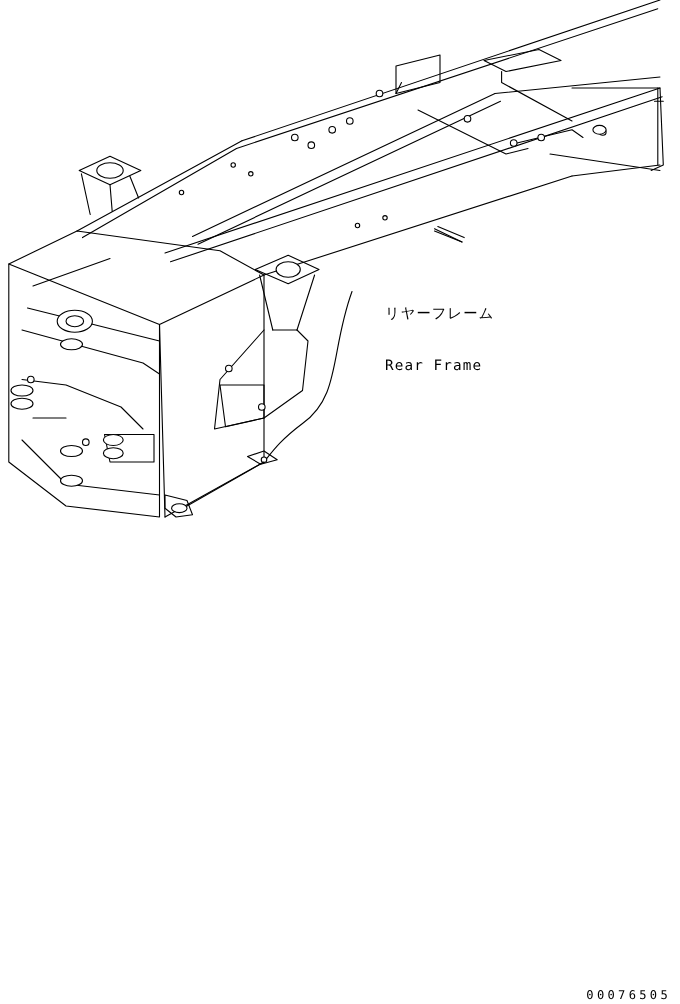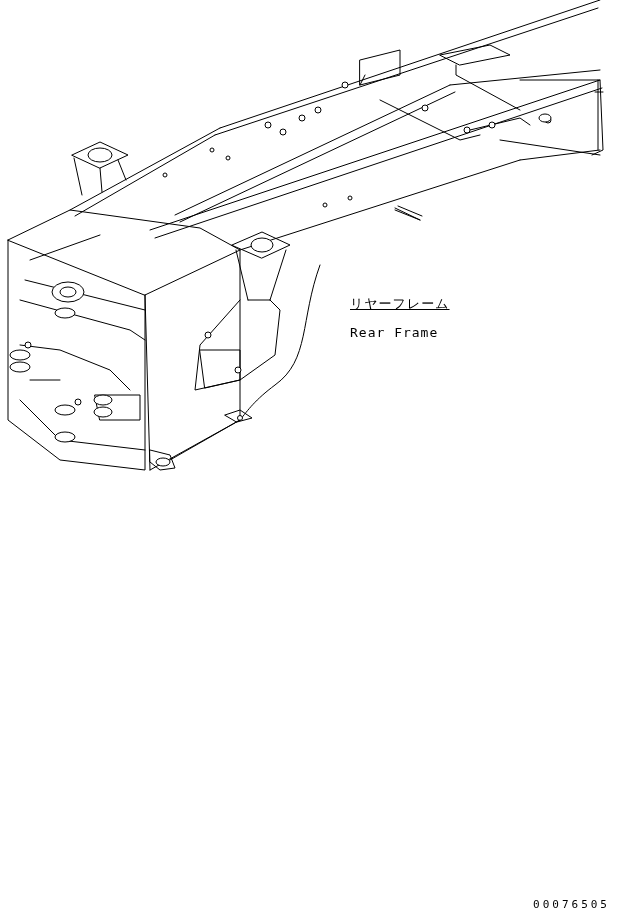--- a/index.html
+++ b/index.html
@@ -2,21 +2,21 @@
 <html><head>
 <meta charset="utf-8">
 <style>
   html, body { margin: 0; padding: 0; background: #ffffff; }
   body { width: 618px; height: 913px; position: relative; overflow: hidden; font-family: "DejaVu Sans Mono", monospace; }
   #diagram { position: absolute; left: 0; top: 0; width: 618px; height: 913px; }
   .ln { fill: none; stroke: #000; stroke-width: 1; stroke-linejoin: round; stroke-linecap: round; }
   .dash { fill: none; stroke: #000; stroke-width: 1; stroke-dasharray: 6 4; }
   .hole { fill: #fff; stroke: #000; stroke-width: 1; }
   .label { position: absolute; color: #000; font-size: 13px; line-height: 15px; white-space: nowrap; letter-spacing: 1px; }
-  #label-jp { left: 350px; top: 296px; text-decoration: underline; }
+  #label-jp { left: 350px; top: 278px; }
   #label-en { left: 350px; top: 296px; margin-top: 29px; }
   #figure-id { position: absolute; right: 8px; bottom: 2px; font-size: 11px; letter-spacing: 3px; color: #000; margin-top: 44px; }
 </style>
 </head>
 <body>
 
 
 
 <svg id="diagram" viewBox="0 0 618 913" xmlns="http://www.w3.org/2000/svg">
 

